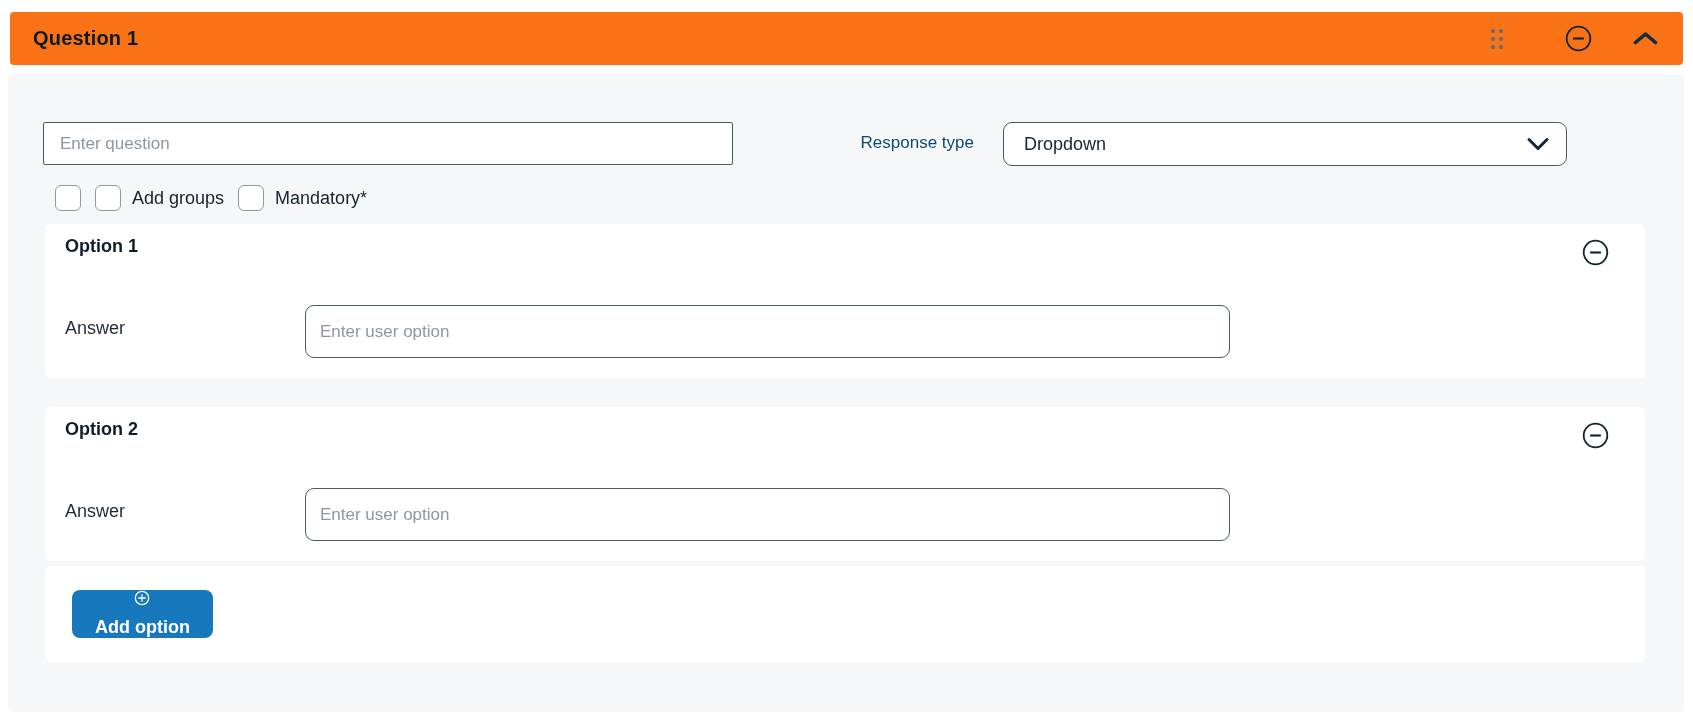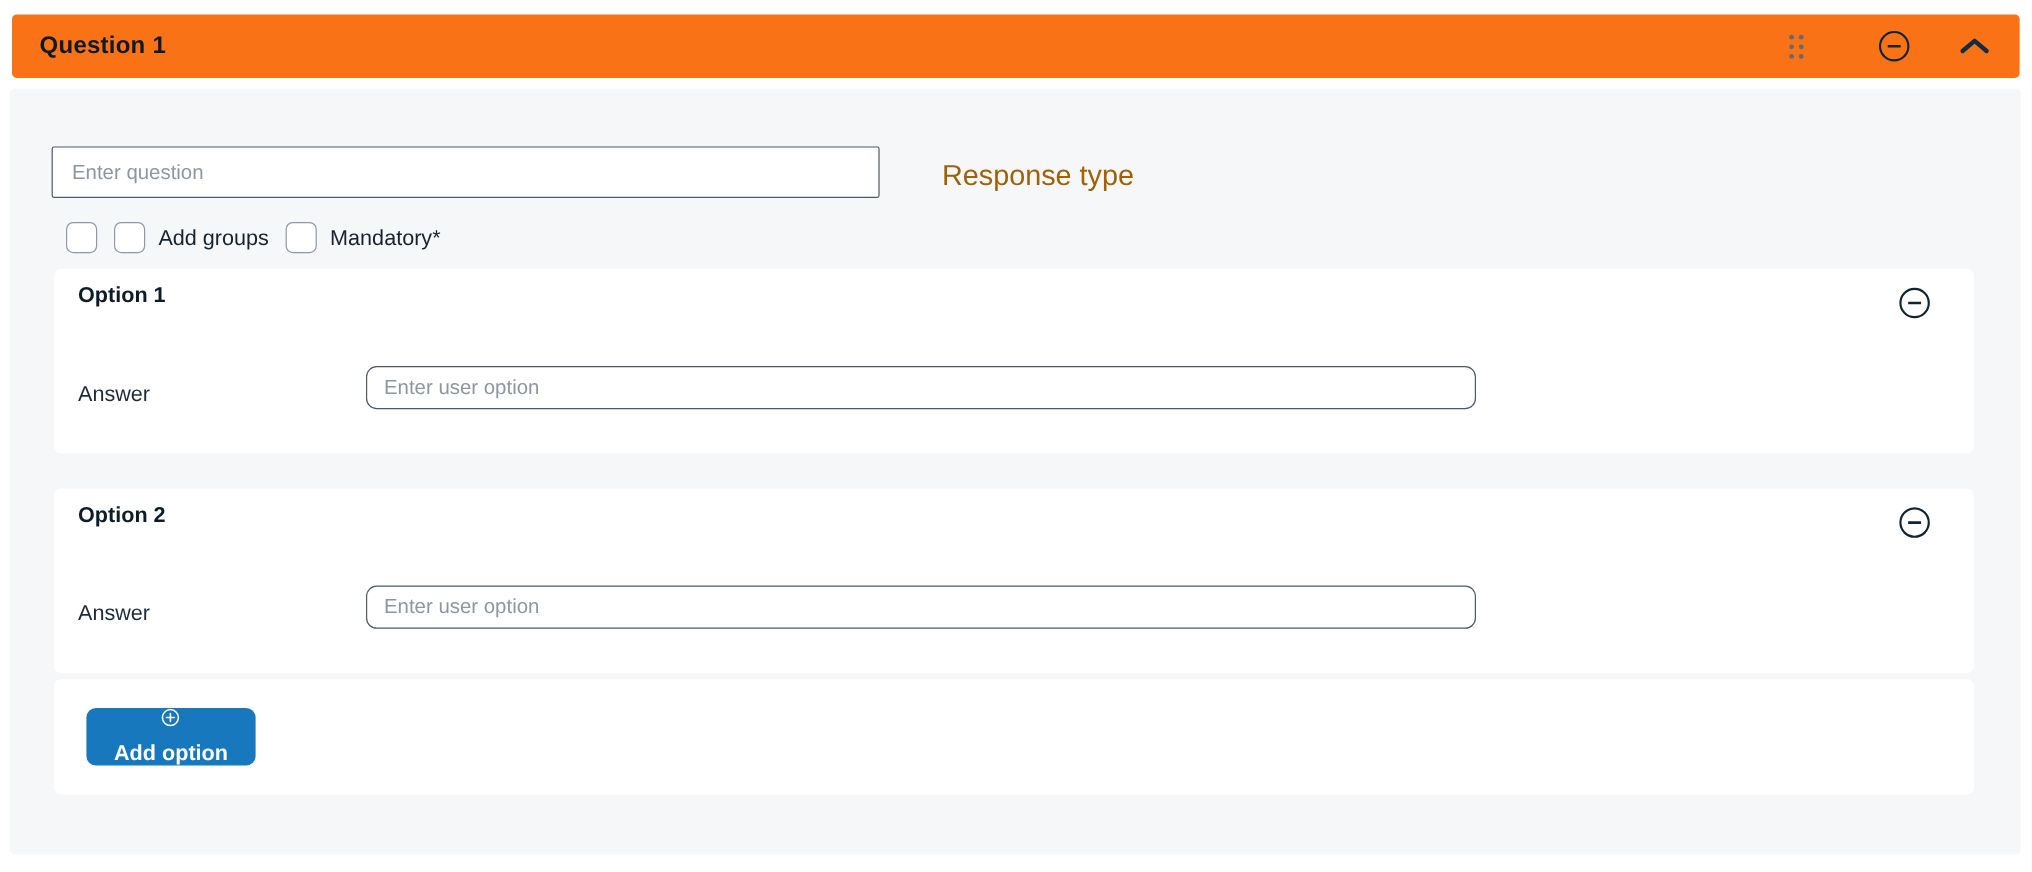--- a/index.html
+++ b/index.html
@@ -53,21 +53,21 @@
     width: 690px; height: 43px;
     border: 1.5px solid #4a5a6b; border-radius: 2px;
     background: #ffffff; outline: none;
     font-family: "Liberation Sans", sans-serif;
     font-size: 17px; color: #1b2836; padding: 0 16px;
   }
   .question-input::placeholder { color: #8d97a3; opacity: 1; }
 
   .response-type-label {
     position: absolute; left: 748px; top: 59px; width: 218px;
-    text-align: center; font-size: 24px; color: #a16207; white-space: nowrap;
+    text-align: right; font-size: 17px; color: #0c4a6e; white-space: nowrap;
   }
   .response-select {
     position: absolute; left: 995px; top: 48px;
     width: 564px; height: 44px;
     border: 1.5px solid #4a5a6b; border-radius: 9px;
     background: #ffffff; cursor: pointer;
     display: flex; align-items: center;
     padding: 0 16px 0 20px;
     font-size: 18px; color: #16242f;
   }
@@ -97,21 +97,21 @@
     position: absolute; left: 20px; top: 12px;
     font-size: 18px; font-weight: bold; color: #0e1c2a;
   }
   .option-remove { position: absolute; right: 36px; top: 15px; }
   .answer-label {
     position: absolute; left: 20px; top: 94px;
     font-size: 18px; color: #1d2b38;
   }
   .answer-input {
     position: absolute; left: 260px; top: 81px;
-    width: 925px; height: 36px;
+    width: 925px; height: 53px;
     border: 1.5px solid #4a5a6b; border-radius: 9px;
     background: #ffffff; outline: none;
     font-family: "Liberation Sans", sans-serif;
     font-size: 17px; color: #1b2836; padding: 0 14px;
   }
   .answer-input::placeholder { color: #8d97a3; opacity: 1; }
 
   
   .add-card {
     position: absolute; left: 37px; top: 492px;
@@ -155,20 +155,28 @@
     </button>
   </div>
 </div>
 
 <div class="qcard">
 
   <input class="question-input" type="text" placeholder="Enter question" style="">
 
   <span class="response-type-label">Response type</span>
 
+  <div class="response-select" role="combobox">
+    <span>Dropdown</span>
+    <span class="chev">
+      <svg width="24" height="15" viewBox="0 0 24 15" fill="none">
+        <polyline points="3,2.5 12,11.5 21,2.5" stroke="#14273a" stroke-width="3" stroke-linecap="round" stroke-linejoin="round"></polyline>
+      </svg>
+    </span>
+  </div>
 
   <div class="checkbox-row">
     <div class="cb-item">
       <span class="cb-box" role="checkbox" aria-checked="false"></span>
     </div>
     <div class="cb-item">
       <span class="cb-box" role="checkbox" aria-checked="false"></span>
       <span class="cb-label">Add groups</span>
     </div>
     <div class="cb-item">

